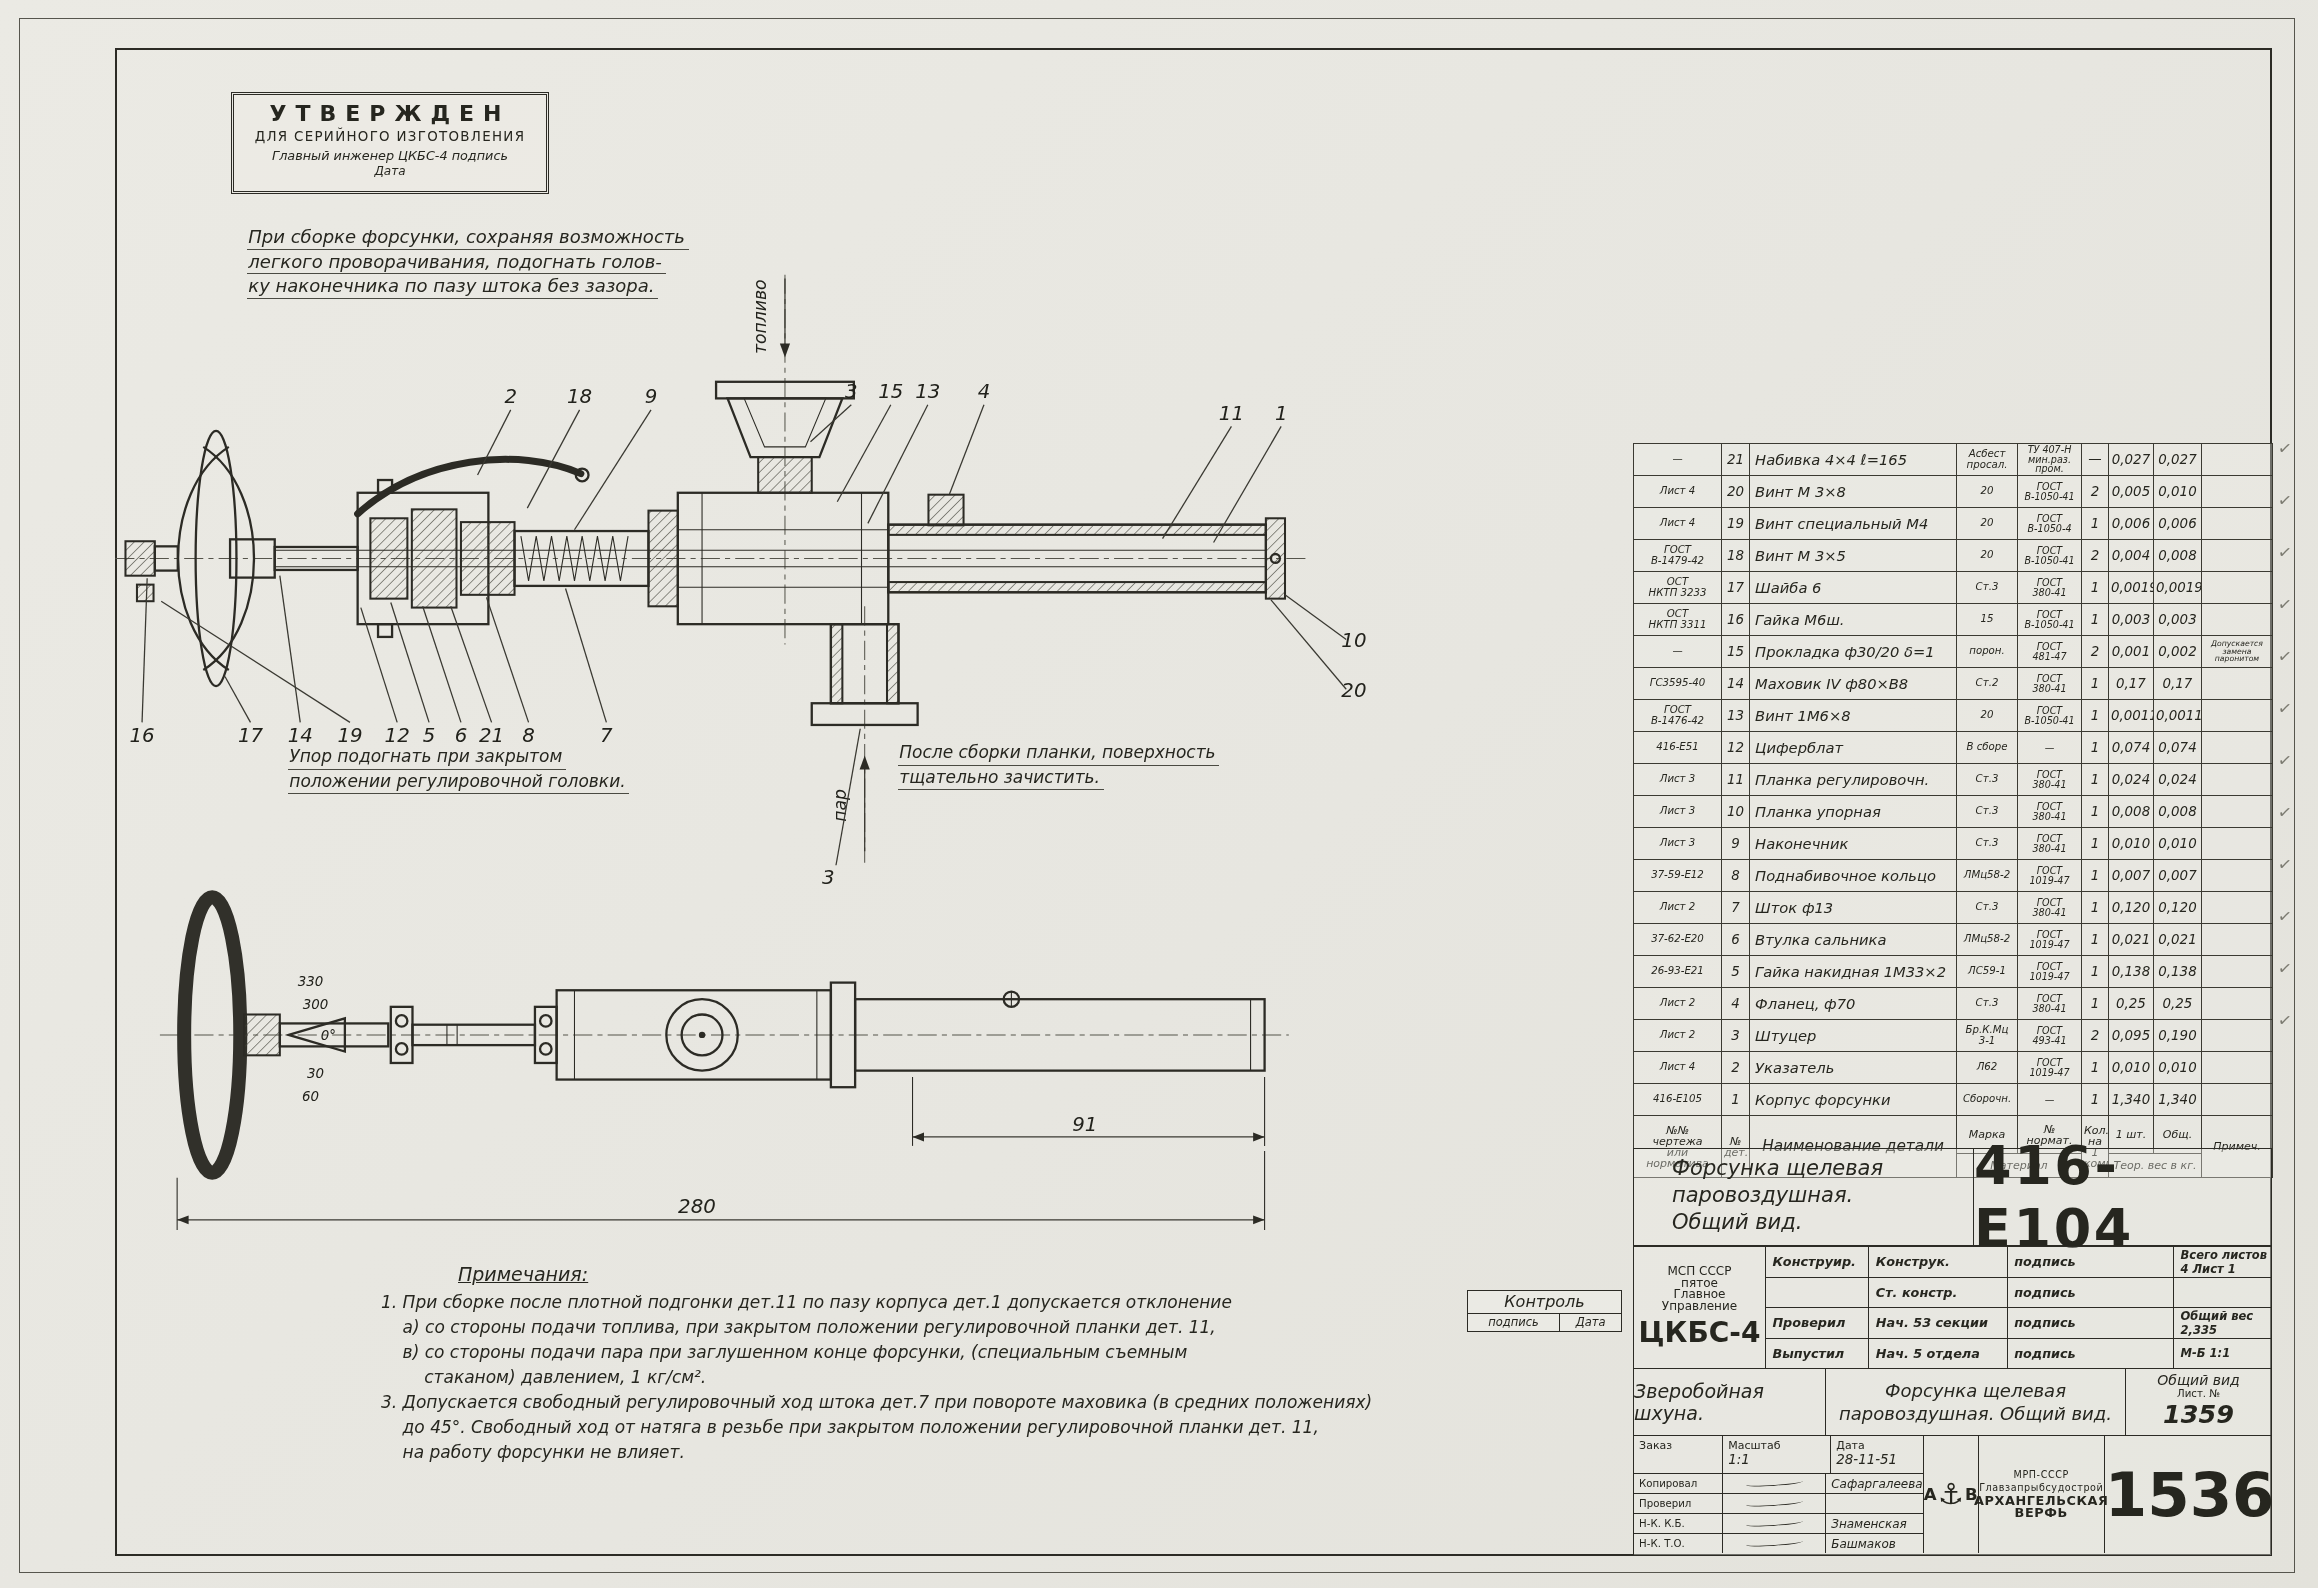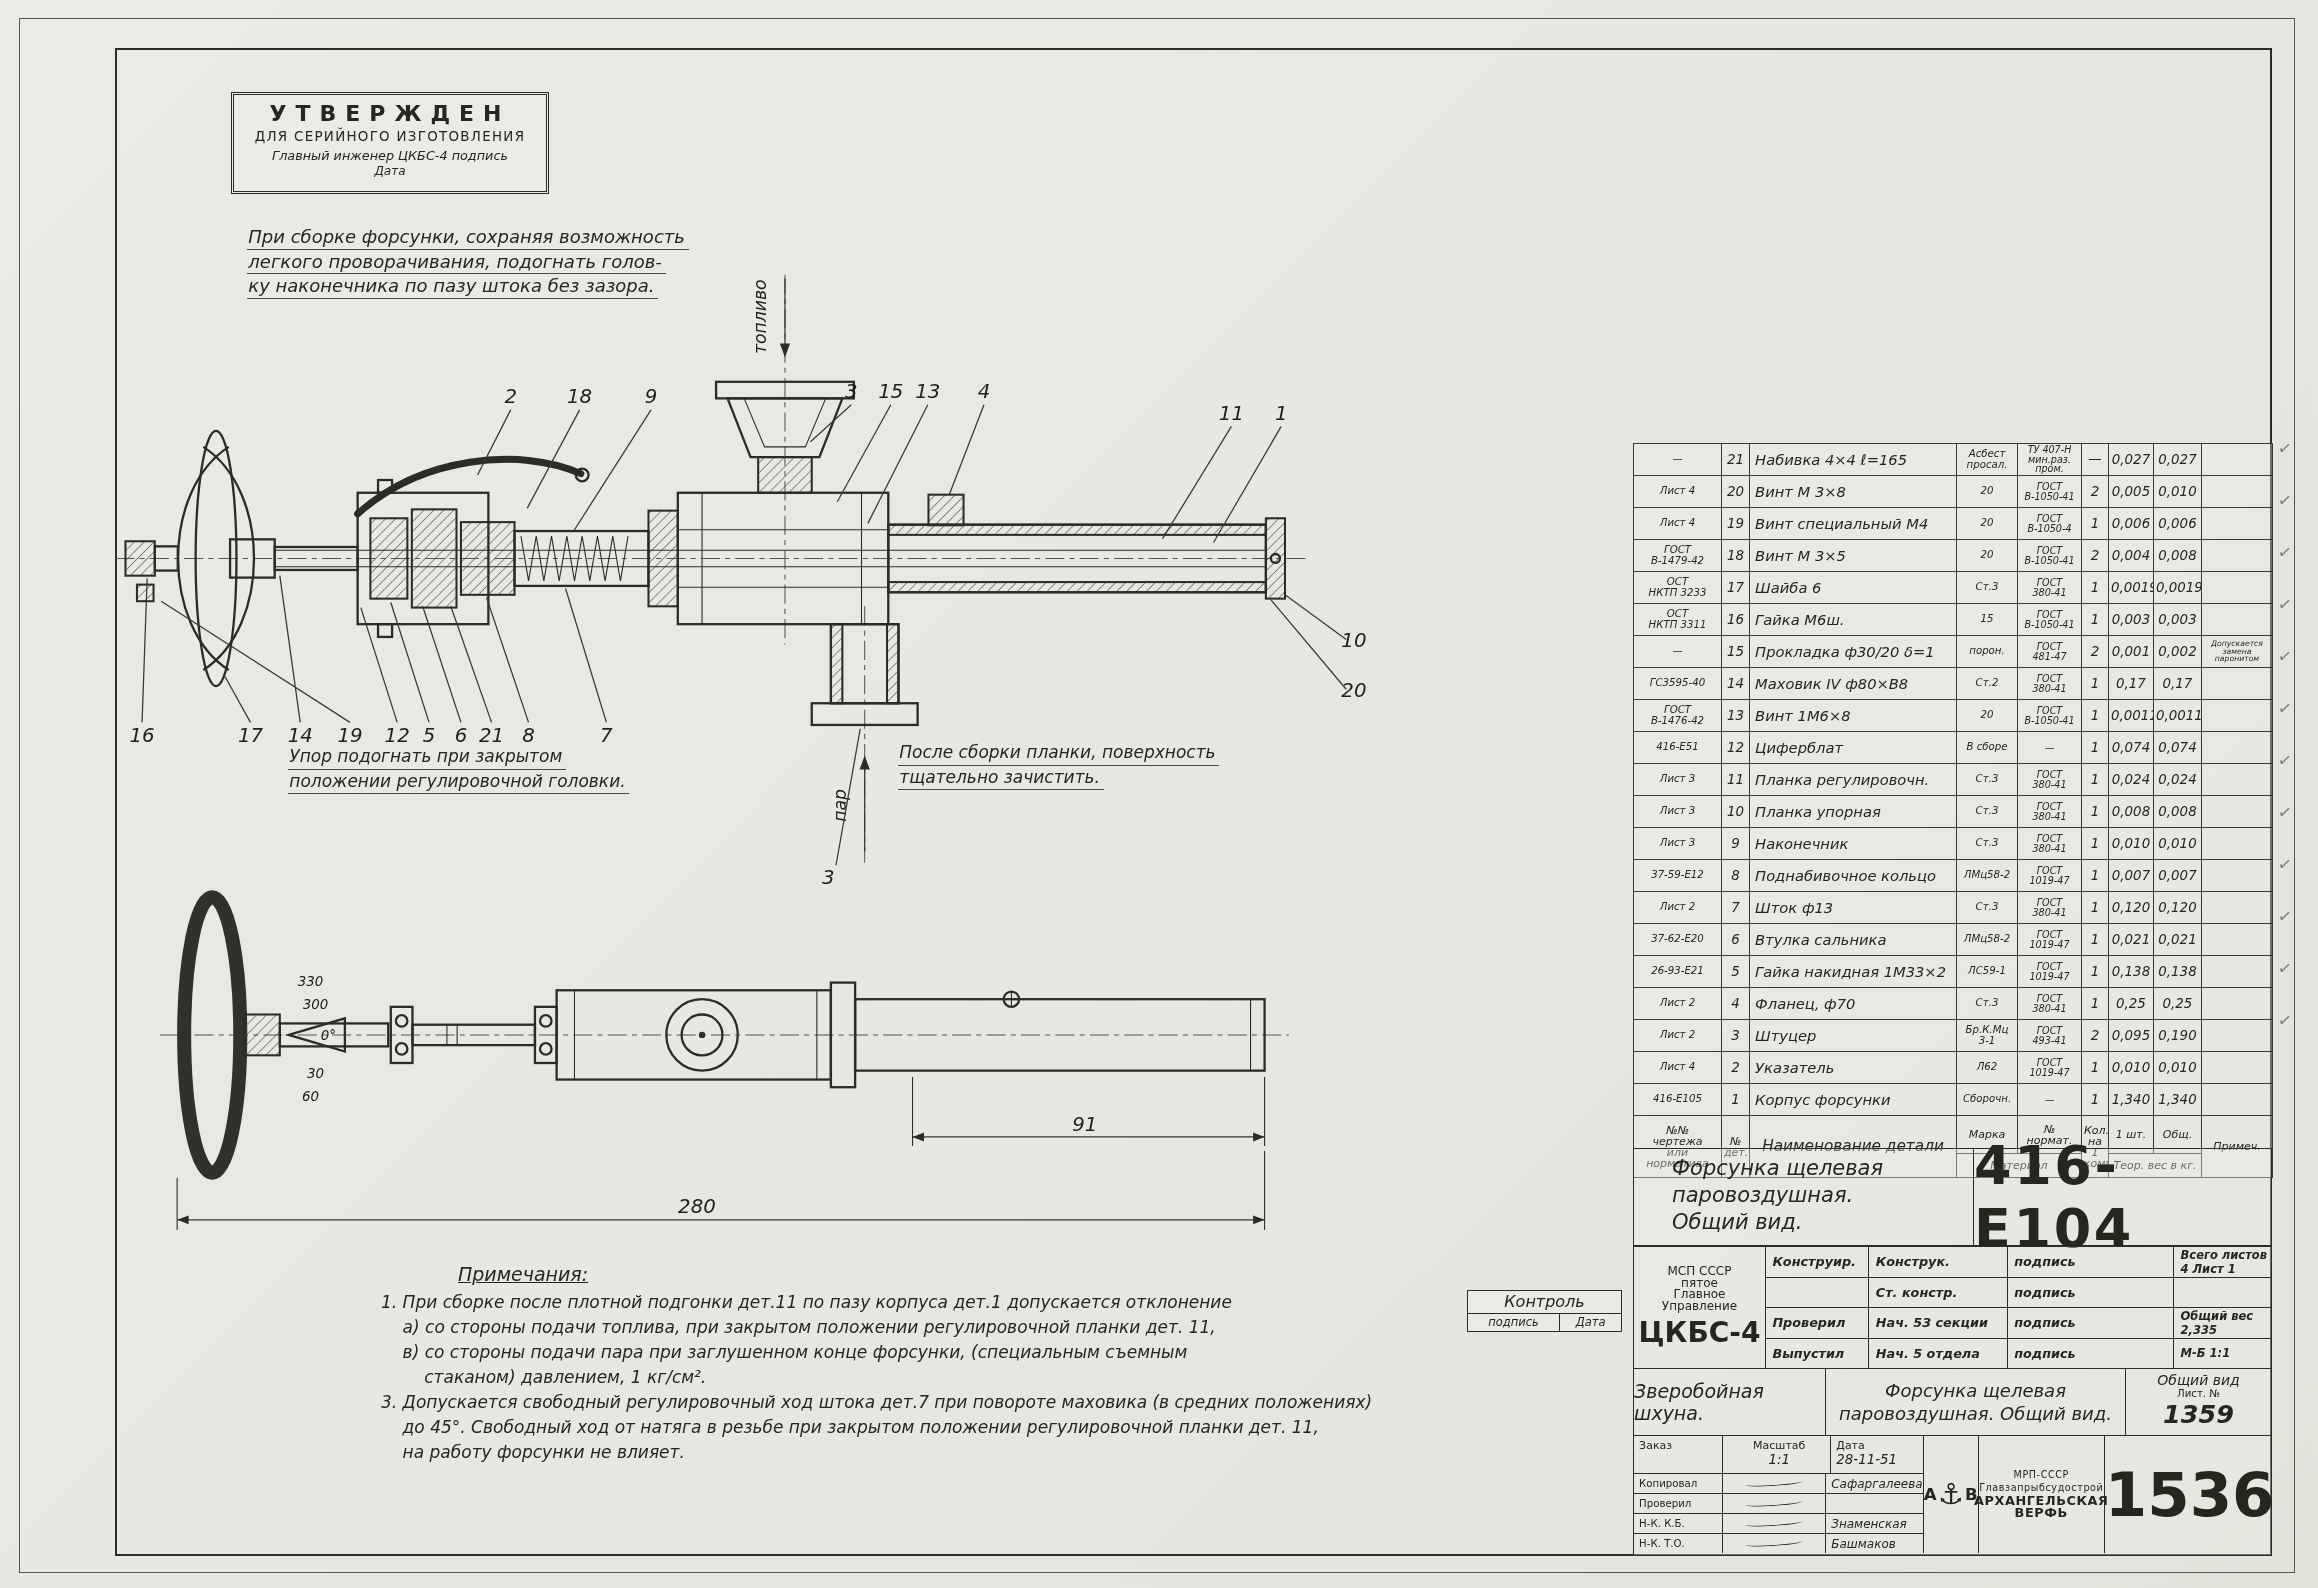--- a/index.html
+++ b/index.html
@@ -76,21 +76,21 @@
   .tb-view .v1{font-style:italic;font-size:14px;}
   .tb-view .v2{font-size:10.2px;}
   .tb-view .v3{font-style:italic;font-size:25.5px;font-weight:600;}
   .tb-bot{display:flex;height:117px;}
   .tb-sigs{width:305px;border-right:1.9px solid #2c2b25;display:flex;flex-direction:column;}
   .sig-top{height:37px;display:flex;border-bottom:1.3px solid #2c2b25;}
   .sig-top>div{border-right:1.3px solid #2c2b25;padding:2.6px 0 0 5.1px;font-size:11px;}
   .sig-top .lab{display:block;}
   .sig-top .val{font-style:italic;font-size:13.4px;margin-top:1.3px;}
   .sig-top>div:nth-child(1){width:83px;}
-  .sig-top>div:nth-child(2){width:102px;text-align:center;}
+  .sig-top>div:nth-child(2){width:102px;}
   .sig-top>div:nth-child(3){flex:1;border-right:none;}
   .sig-rows{flex:1;display:flex;flex-direction:column;}
   .sig-row{flex:1;display:flex;border-bottom:1.3px solid #2c2b25;align-items:stretch;}
   .sig-row:last-child{border-bottom:none;}
   .sig-row div{display:flex;align-items:center;overflow:hidden;}
   .sig-row .r{width:83px;border-right:1.3px solid #2c2b25;padding-left:5.1px;font-size:10.2px;}
   .sig-row .sq{width:102px;border-right:1.3px solid #2c2b25;justify-content:center;}
   .sig-row .sq i{display:block;width:57px;border-bottom:1.9px solid #33322b;border-radius:60%;height:5.1px;transform:rotate(-4deg);}
   .sig-row .n{flex:1;padding-left:5.1px;font-style:italic;font-size:12px;}
   .tb-logo{width:61px;border-right:1.9px solid #2c2b25;display:flex;flex-direction:column;align-items:center;justify-content:center;}

